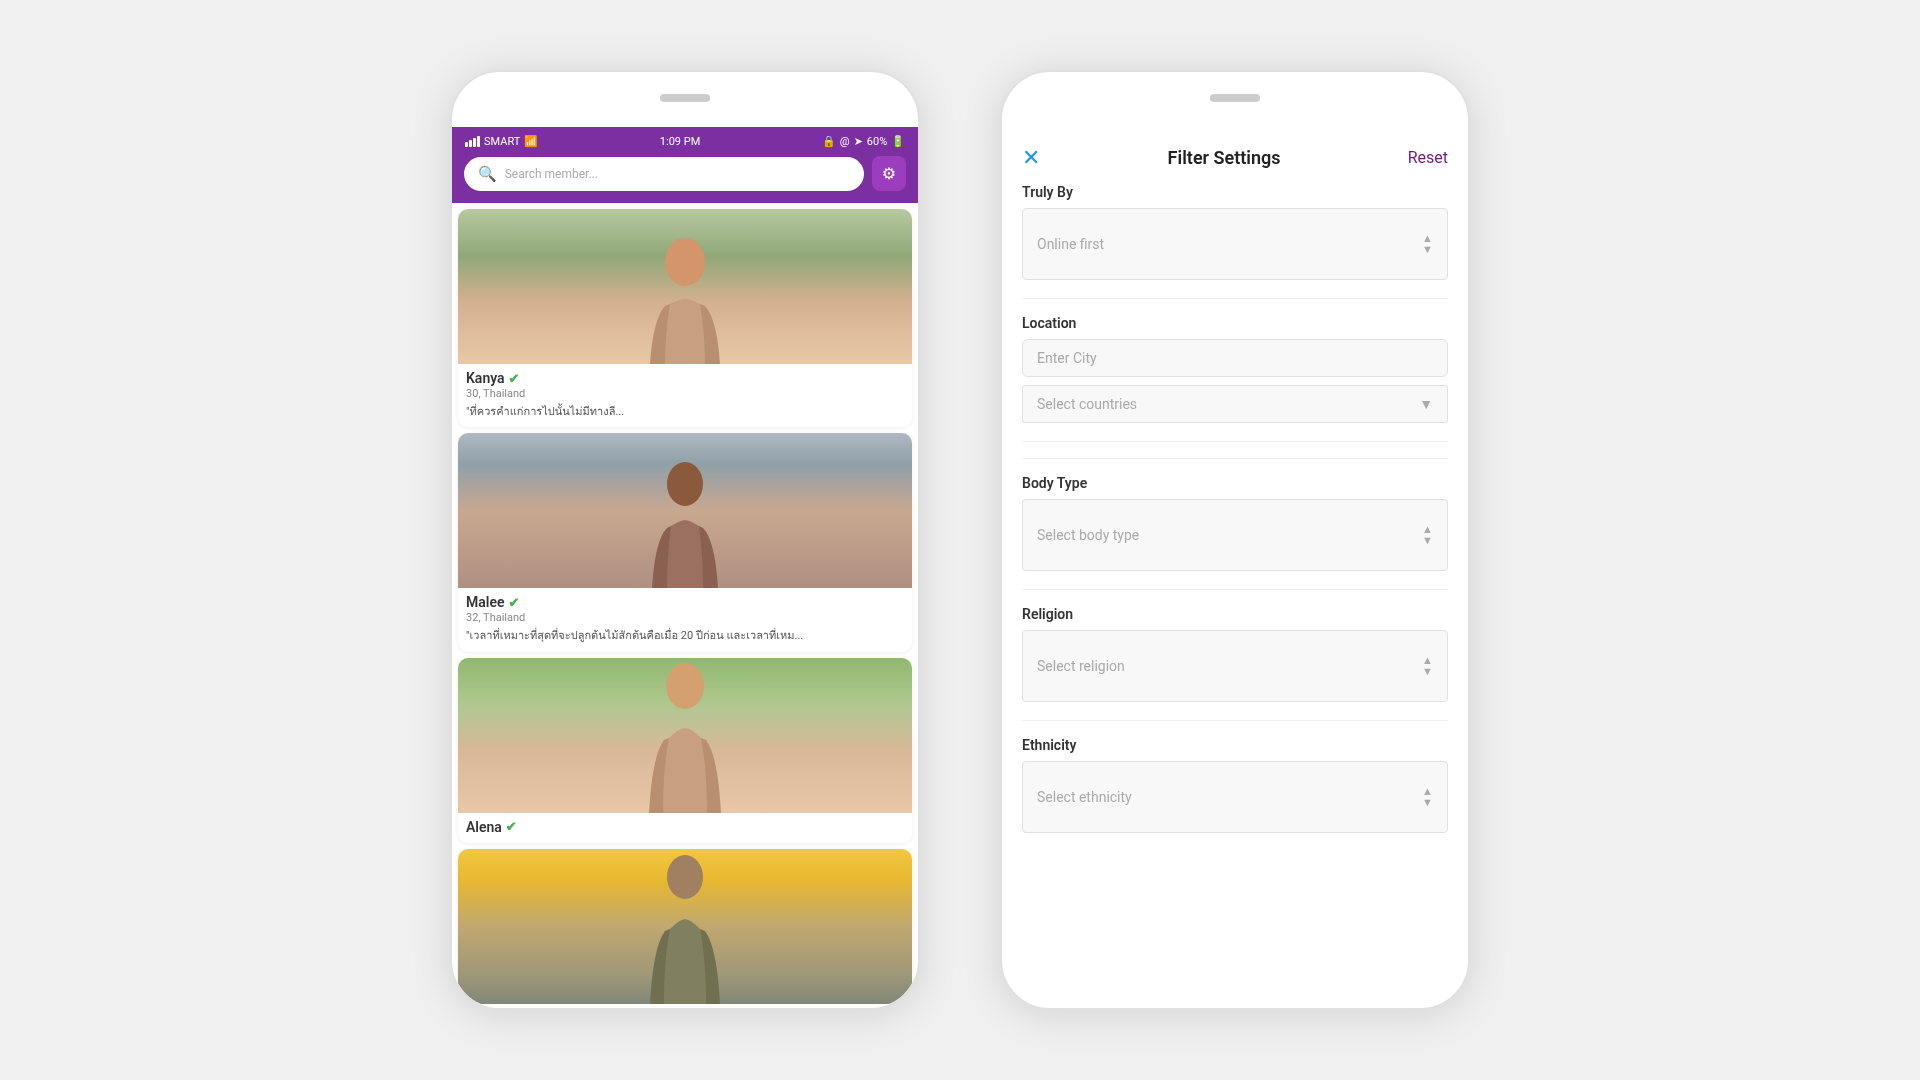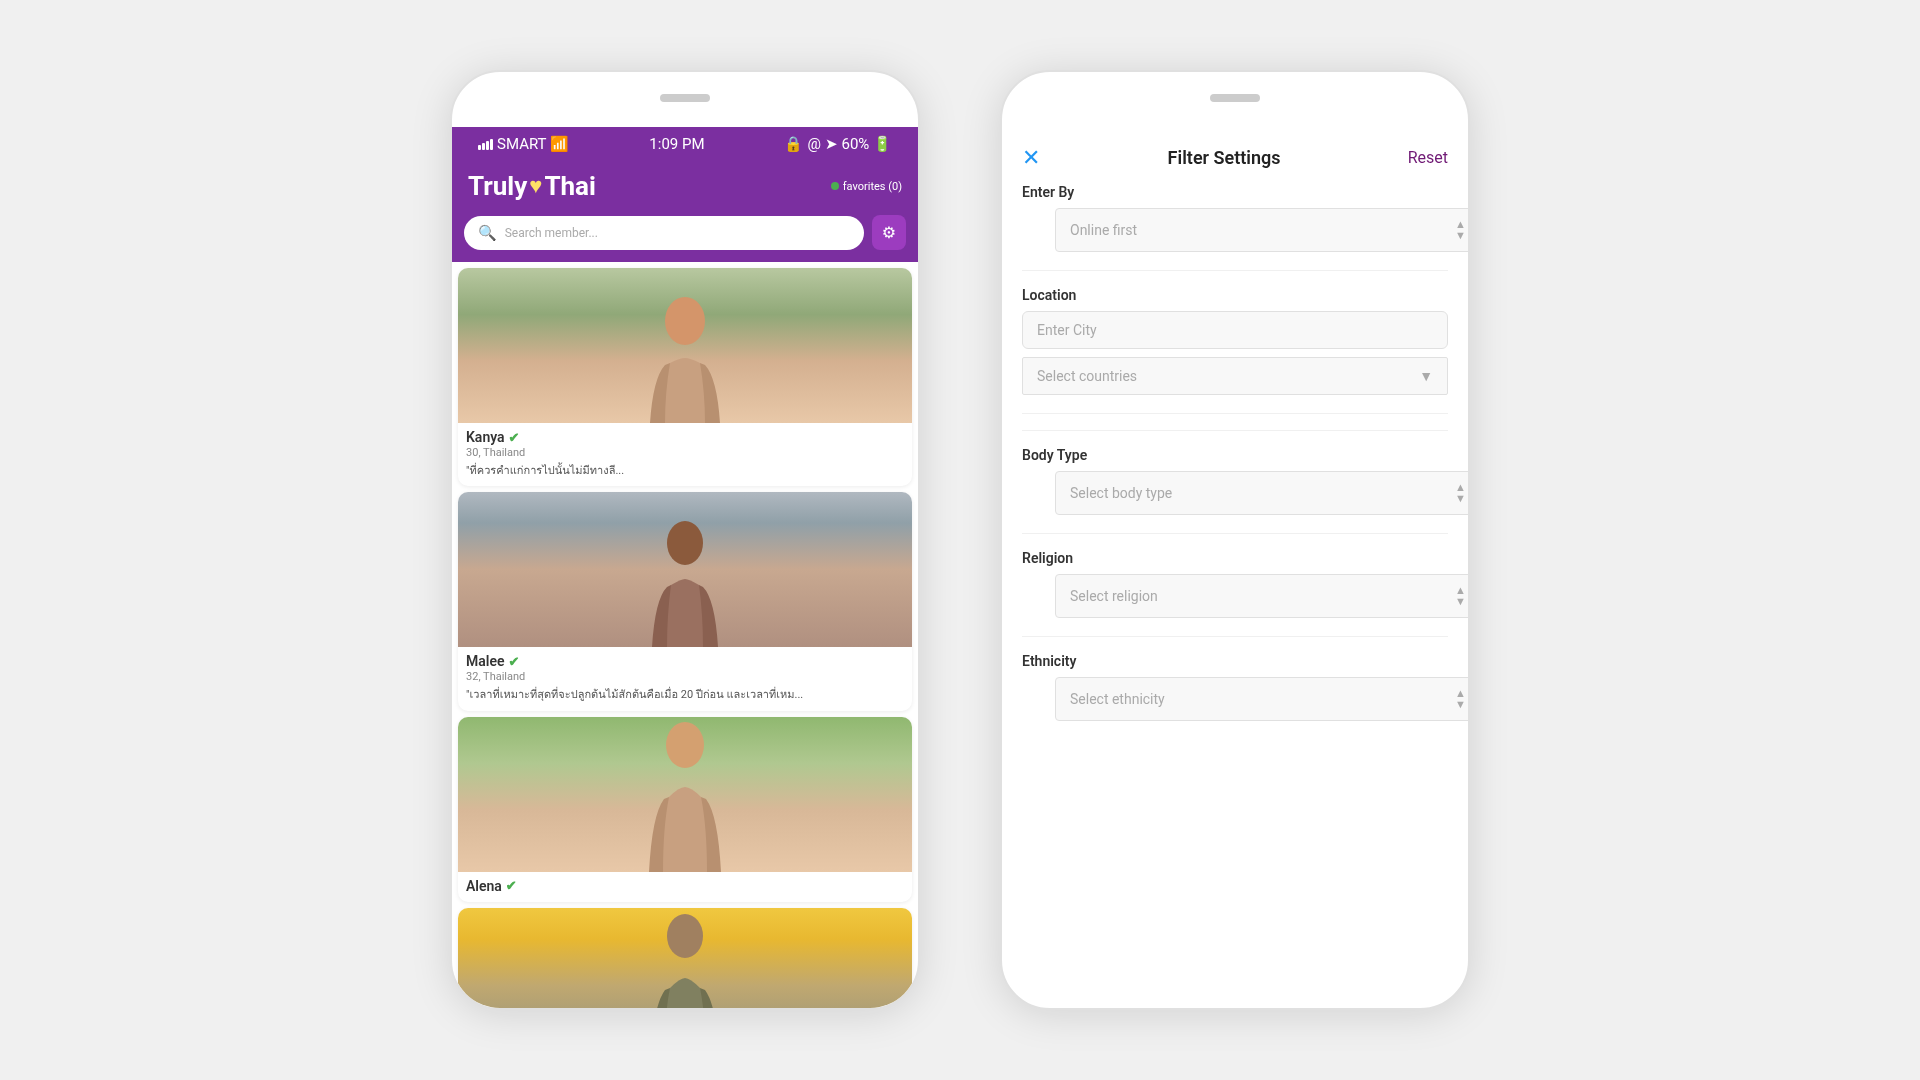--- a/index.html
+++ b/index.html
@@ -41,22 +41,22 @@
       top: 22px;
       left: 50%;
       transform: translateX(-50%);
       z-index: 10;
     }
 
     
     .status-bar {
       background: #7b2fa0;
       color: #fff;
-      font-size: 15px;
-      padding: 8px 26px;
+      font-size: 11px;
+      padding: 8px 13px;
       display: flex;
       justify-content: space-between;
       align-items: center;
       margin-top: 55px;
     }
     .status-left { display: flex; align-items: center; gap: 4px; }
     .status-right { display: flex; align-items: center; gap: 4px; }
 
     .header {
       background: #7b2fa0;
@@ -203,28 +203,27 @@
       font-weight: 600;
       color: #333;
       margin-bottom: 8px;
     }
 
     .select-box {
       width: 100%;
       background: #f8f8f8;
       border: 1px solid #e0e0e0;
       border-radius: 4px;
-      padding: 10px 14px;
+      padding: 24px 14px;
       font-size: 14px;
       color: #aaa;
       display: flex;
       align-items: center;
       justify-content: space-between;
       cursor: pointer;
-      margin-left: 33px;
     }
     .select-arrows {
       color: #aaa;
       font-size: 11px;
       display: flex;
       flex-direction: column;
       line-height: 1;
     }
 
     .location-row {
@@ -363,31 +362,20 @@
     <span>1:09 PM</span>
     <div class="status-right">
       <span>🔒</span>
       <span>@</span>
       <span>➤</span>
       <span>60%</span>
       <span>🔋</span>
     </div>
   </div>
 
-  <div class="header">
-    <div class="logo">
-      <span>Truly</span>
-      <span class="logo-heart">♥</span>
-      <span>Thai</span>
-    </div>
-    <div class="favorites-badge">
-      <div class="fav-dot"></div>
-      <span>favorites (0)</span>
-    </div>
-  </div>
 
   <div class="search-bar-wrap">
     <div class="search-input-box">
       <span class="search-icon-svg">🔍</span>
       <span class="search-input-text">Search member...</span>
     </div>
     <div class="filter-icon-btn">
       <span>⚙</span>
     </div>
   </div>
@@ -482,21 +470,21 @@
 
   <div class="filter-container">
 
     <div class="filter-topbar">
       <span class="filter-close-btn">✕</span>
       <span class="filter-title">Filter Settings</span>
       <span class="filter-reset-btn">Reset</span>
     </div>
 
     <div class="filter-section">
-      <div class="filter-label">Enter By</div>
+      <div class="filter-label">Truly By</div>
       <div class="select-box">
         <span>Online first</span>
         <div class="select-arrows">
           <span>▲</span>
             <span>▼</span>
         </div>
       </div>
     </div>
 
     <div class="divider"></div>

